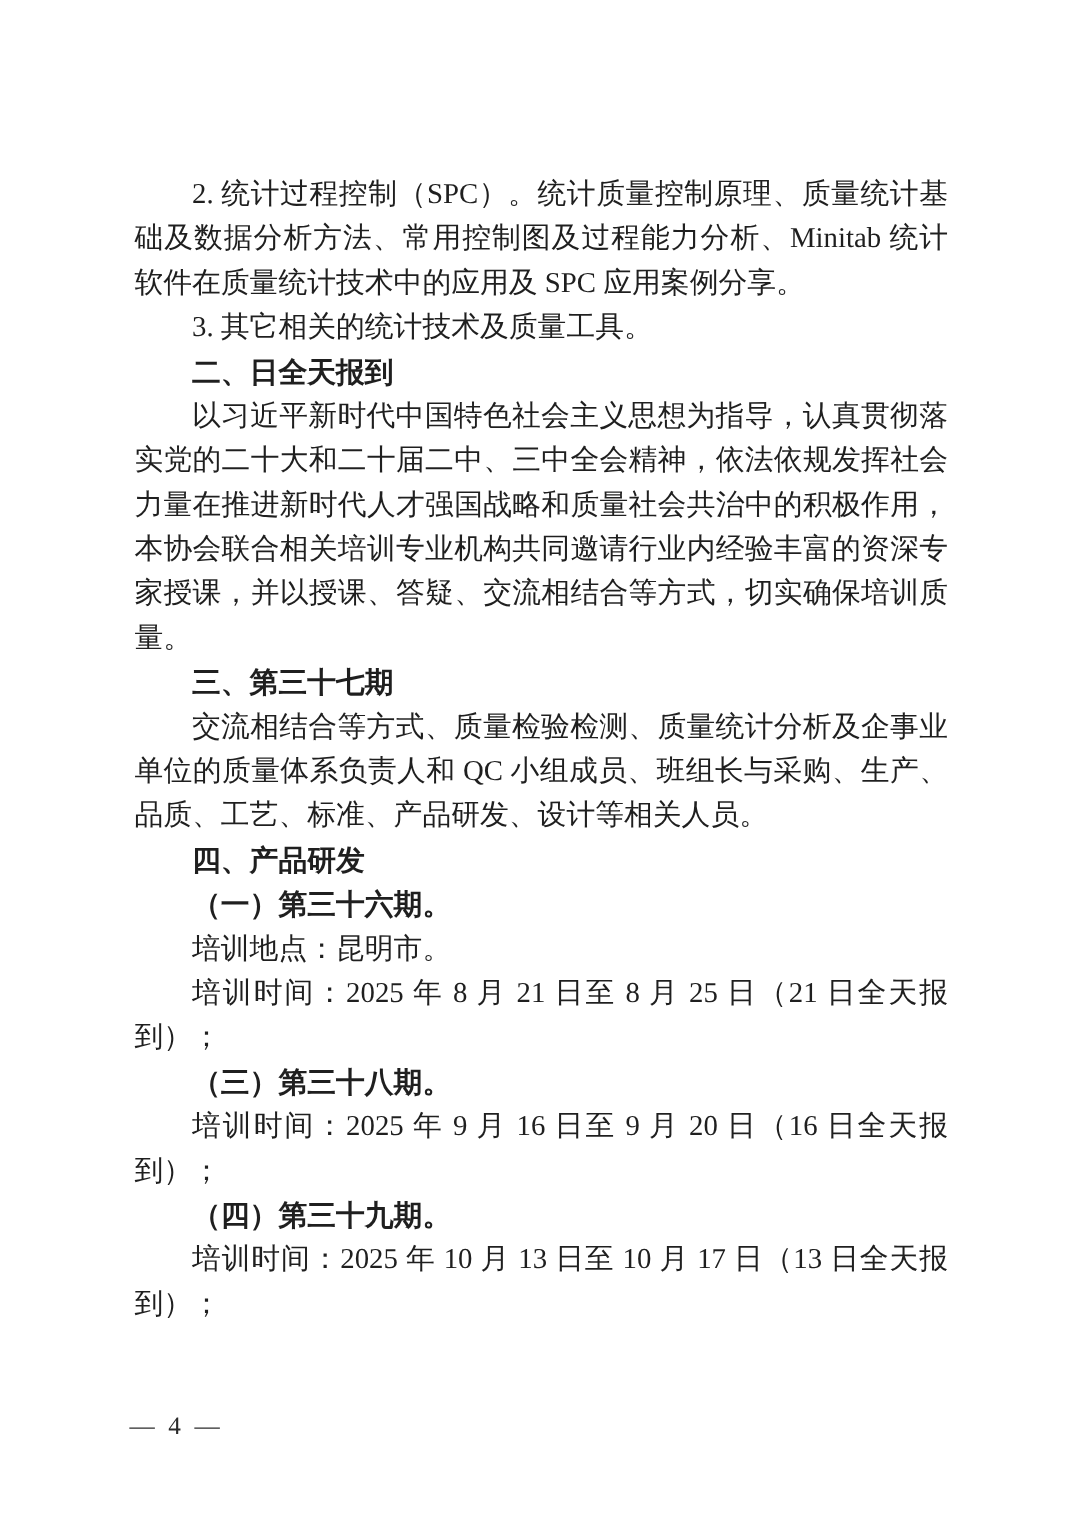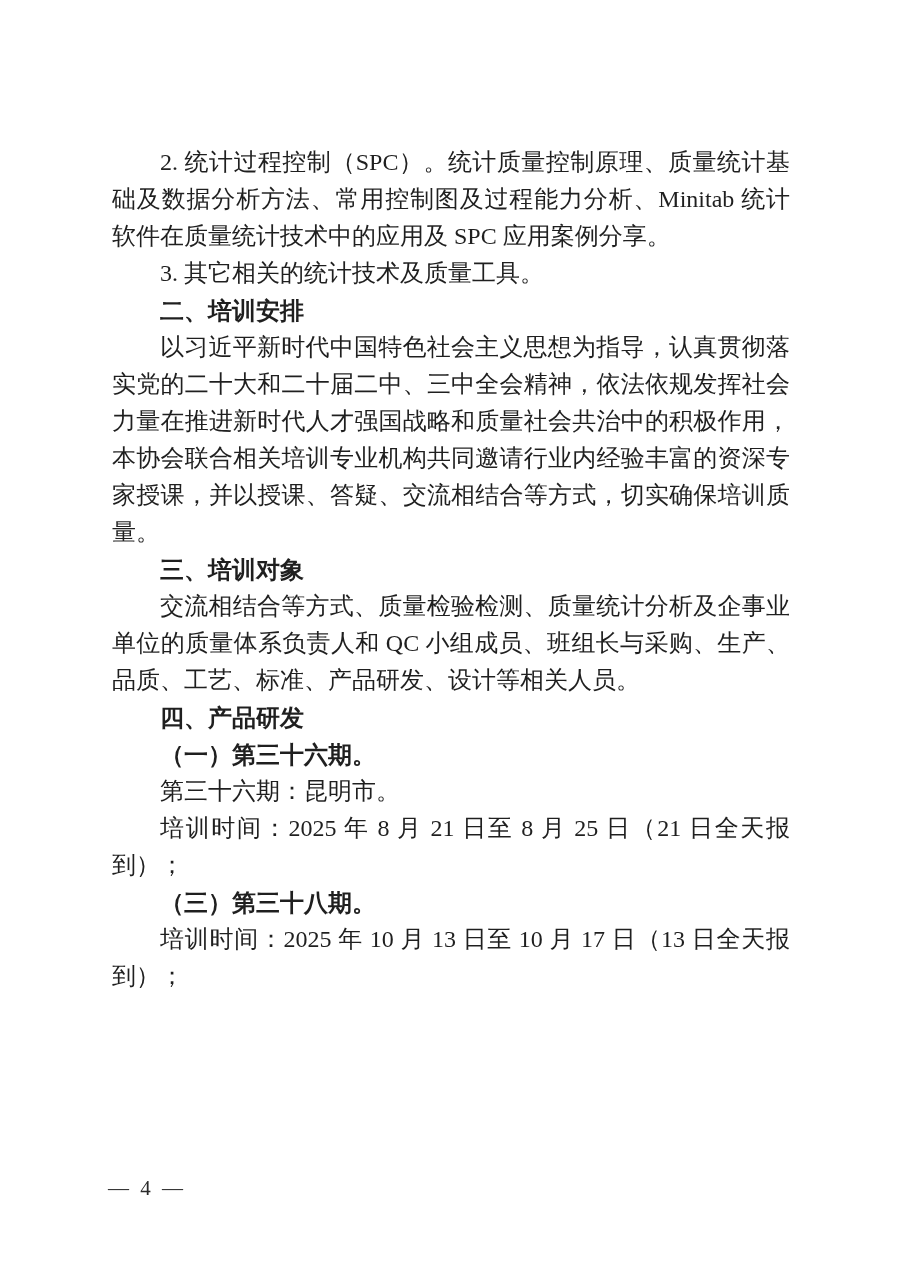--- a/index.html
+++ b/index.html
@@ -53,25 +53,27 @@
     white-space: nowrap;
   }
 </style>
 </head>
 <body>
 
 <div class="page">
   <div class="doc-content">
       <p class="blk-body">2. 统计过程控制（SPC）。统计质量控制原理、质量统计基础及数据分析方法、常用控制图及过程能力分析、Minitab 统计软件在质量统计技术中的应用及 SPC 应用案例分享。</p>
       <p class="blk-body">3. 其它相关的统计技术及质量工具。</p>
-      <p class="blk-heading">二、培训安排</p>
+      <p class="blk-heading">二、日全天报到</p>
       <p class="blk-body">以习近平新时代中国特色社会主义思想为指导，认真贯彻落实党的二十大和二十届二中、三中全会精神，依法依规发挥社会力量在推进新时代人才强国战略和质量社会共治中的积极作用，本协会联合相关培训专业机构共同邀请行业内经验丰富的资深专家授课，并以授课、答疑、交流相结合等方式，切实确保培训质量。</p>
-      <p class="blk-heading">三、培训对象</p>
+      <p class="blk-heading">三、第三十七期</p>
       <p class="blk-body">交流相结合等方式、质量检验检测、质量统计分析及企事业单位的质量体系负责人和 QC 小组成员、班组长与采购、生产、品质、工艺、标准、产品研发、设计等相关人员。</p>
       <p class="blk-heading">四、产品研发</p>
       <p class="blk-subheading">（一）第三十六期。</p>
-      <p class="blk-detail">第三十六期：昆明市。</p>
+      <p class="blk-detail">培训地点：昆明市。</p>
       <p class="blk-detail">培训时间：2025 年 8 月 21 日至 8 月 25 日（21 日全天报到）；</p>
       <p class="blk-subheading">（三）第三十八期。</p>
+      <p class="blk-detail">培训时间：2025 年 9 月 16 日至 9 月 20 日（16 日全天报到）；</p>
+      <p class="blk-subheading">（四）第三十九期。</p>
       <p class="blk-detail">培训时间：2025 年 10 月 13 日至 10 月 17 日（13 日全天报到）；</p>
     </div>
   <div class="page-number">— 4 —</div>
 </div>
 
 </body></html>

